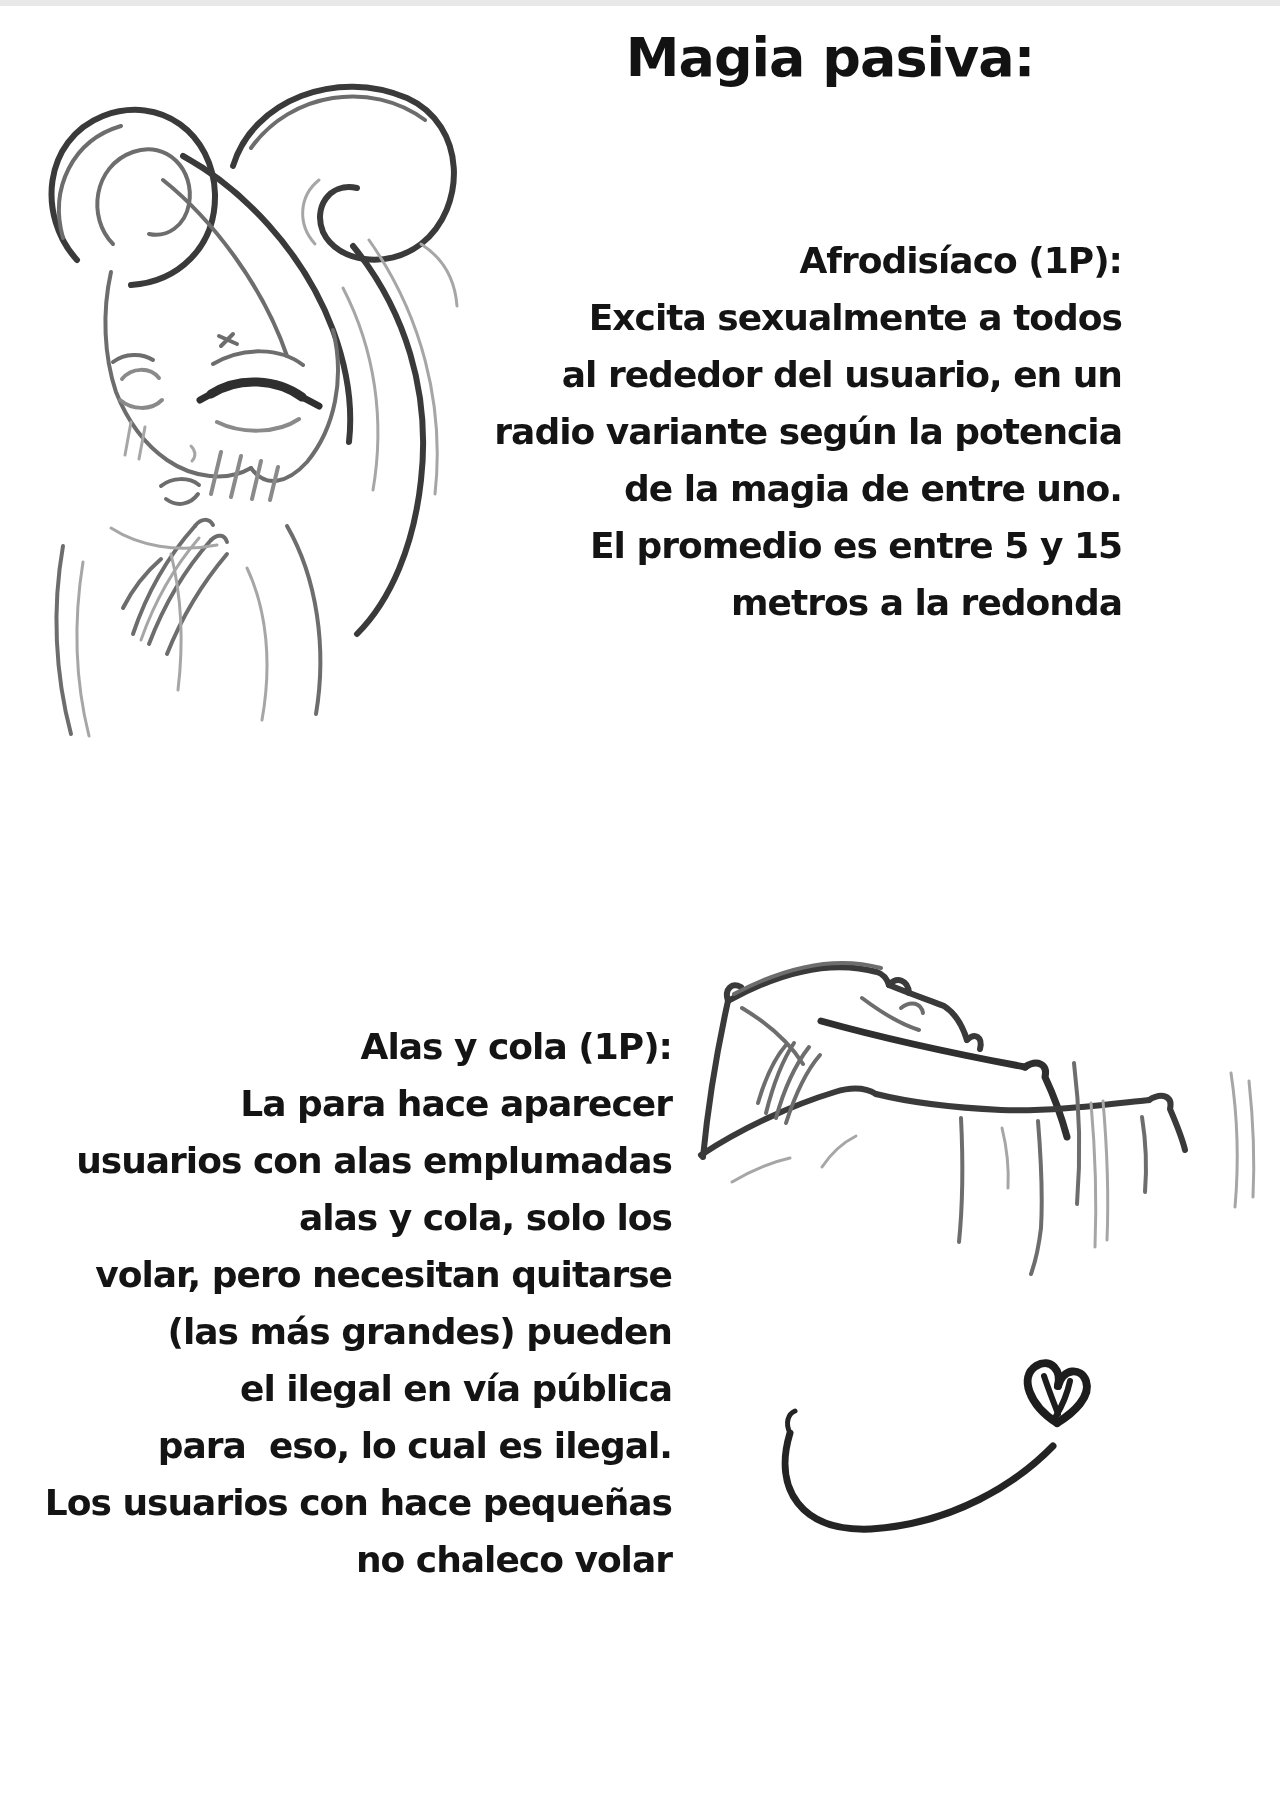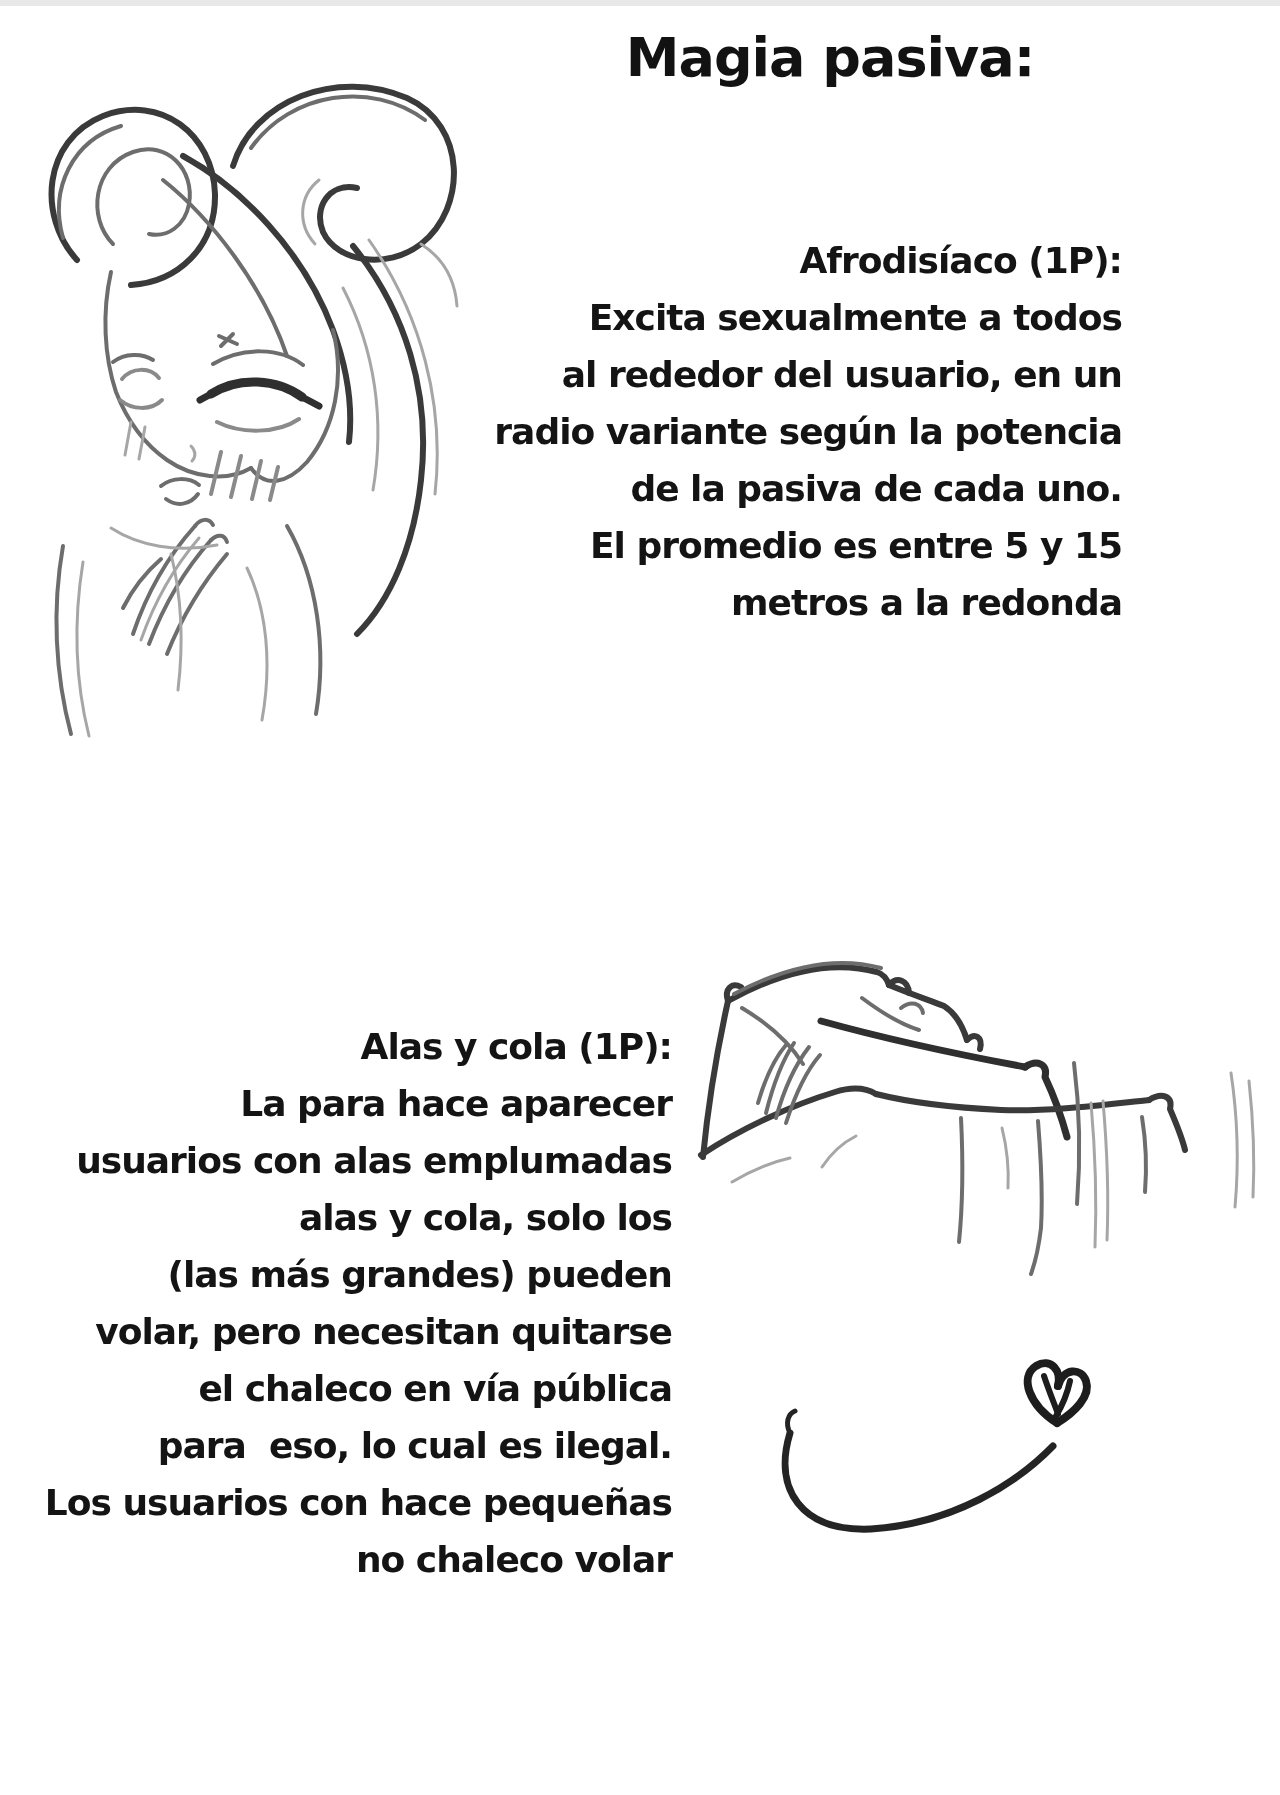--- a/index.html
+++ b/index.html
@@ -107,21 +107,21 @@
     <path class="s-light" d="M 232 520 C 252 562 257 616 247 672"></path>
     <path class="s-light" d="M 96 480 C 124 498 162 505 202 497"></path>
     <path class="s-light" d="M 156 506 C 166 546 169 592 163 642"></path>
   </svg>
 
   <section class="block block-1">
     <div class="line heading">Afrodisíaco (1P):</div>
     <div class="line">Excita sexualmente a todos</div>
     <div class="line">al rededor del usuario, en un</div>
     <div class="line">radio variante según la potencia</div>
-    <div class="line">de la pasiva de cada uno.</div>
+    <div class="line">de la magia de entre uno.</div>
     <div class="line">El promedio es entre 5 y 15</div>
     <div class="line">metros a la redonda</div>
   </section>
 
   <svg class="sketch wings-svg" width="600" height="365" viewBox="0 0 600 365" aria-hidden="true">
     <path class="s-dark" d="M 33 206 C 38 155 48 95 58 50"></path>
     <path class="s-dark" d="M 58 50 C 54 38 62 31 71 36"></path>
     <path class="s-dark" d="M 58 50 C 112 20 163 9 207 21 C 213 23 217 28 219 34"></path>
     <path class="s-dark" d="M 219 34 C 227 25 238 29 239 42"></path>
     <path class="s-dark" d="M 219 34 C 243 44 262 50 274 55 C 285 62 292 73 297 89"></path>
@@ -152,23 +152,23 @@
     <path class="s-light" d="M 332 177 C 337 197 339 217 338 237"></path>
     <path class="s-light" d="M 62 231 C 82 219 102 211 120 207"></path>
     <path class="s-light" d="M 152 216 C 162 201 174 191 186 185"></path>
   </svg>
 
   <section class="block block-2">
     <div class="line heading">Alas y cola (1P):</div>
     <div class="line">La para hace aparecer</div>
     <div class="line">usuarios con alas emplumadas</div>
     <div class="line">alas y cola, solo los</div>
+    <div class="line">volar, pero necesitan quitarse</div>
     <div class="line">(las más grandes) pueden</div>
-    <div class="line">volar, pero necesitan quitarse</div>
-    <div class="line">el chaleco en vía pública</div>
+    <div class="line">el ilegal en vía pública</div>
     <div class="line">para  eso, lo cual es ilegal.</div>
     <div class="line">Los usuarios con hace pequeñas</div>
     <div class="line">no chaleco volar</div>
   </section>
 
   <svg class="sketch tail-svg" width="440" height="270" viewBox="0 0 440 270" aria-hidden="true">
     <path class="s-ink" style="stroke:#242424" d="M 135 102 C 118 158 146 201 216 198 C 298 193 362 152 398 115"></path>
     <path class="s-ink" style="stroke:#242424;stroke-width:5" d="M 135 102 C 130 92 133 83 140 80"></path>
 
     <path class="s-ink" style="stroke:#1d1d1d;stroke-width:8" d="M 402 92 C 374 74 364 46 381 35 C 396 26 407 40 403 55"></path>

